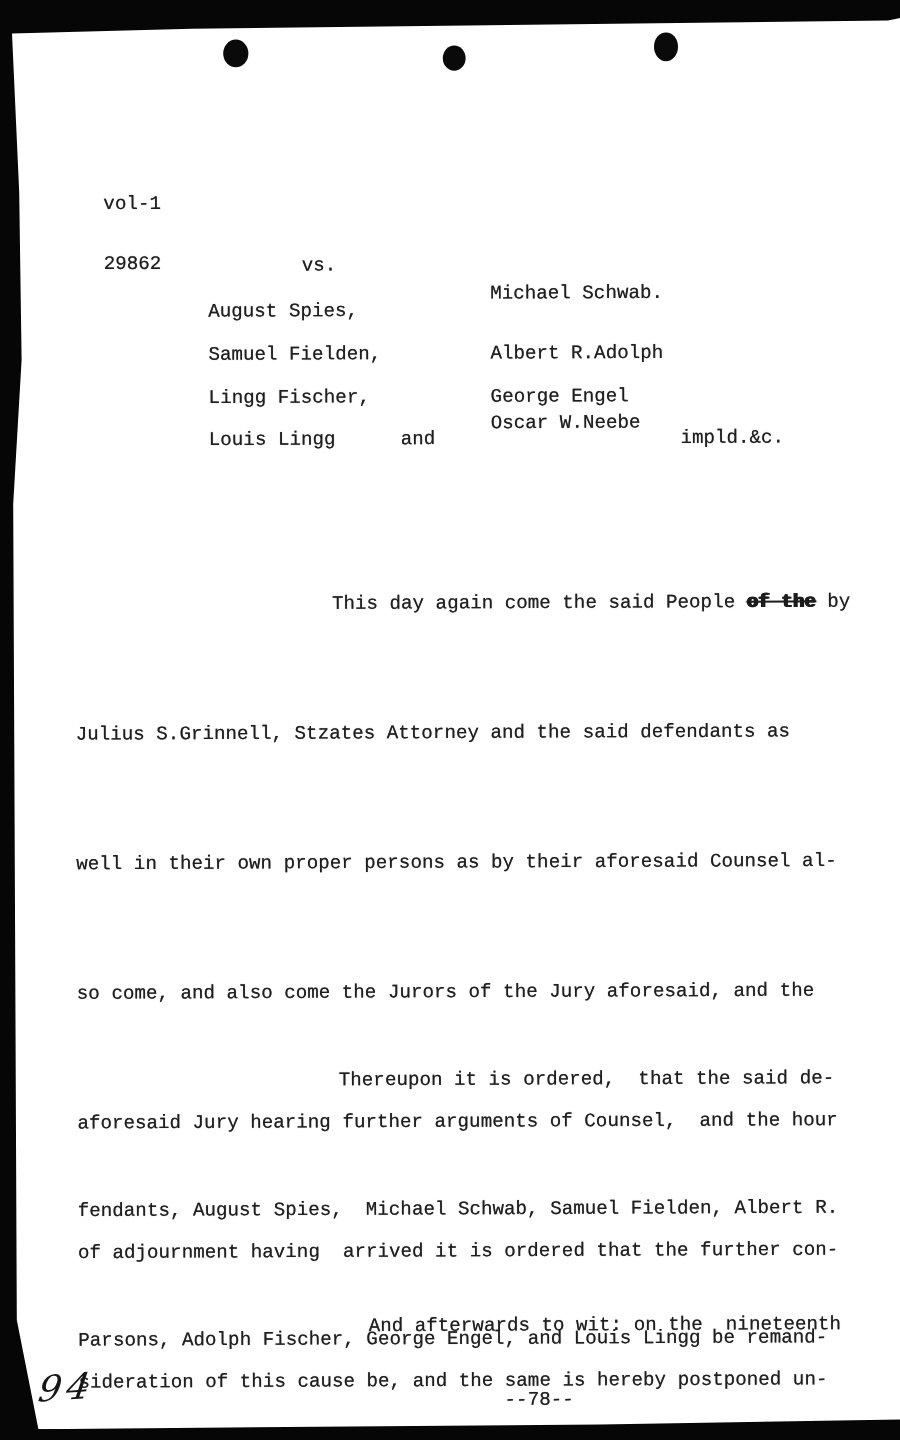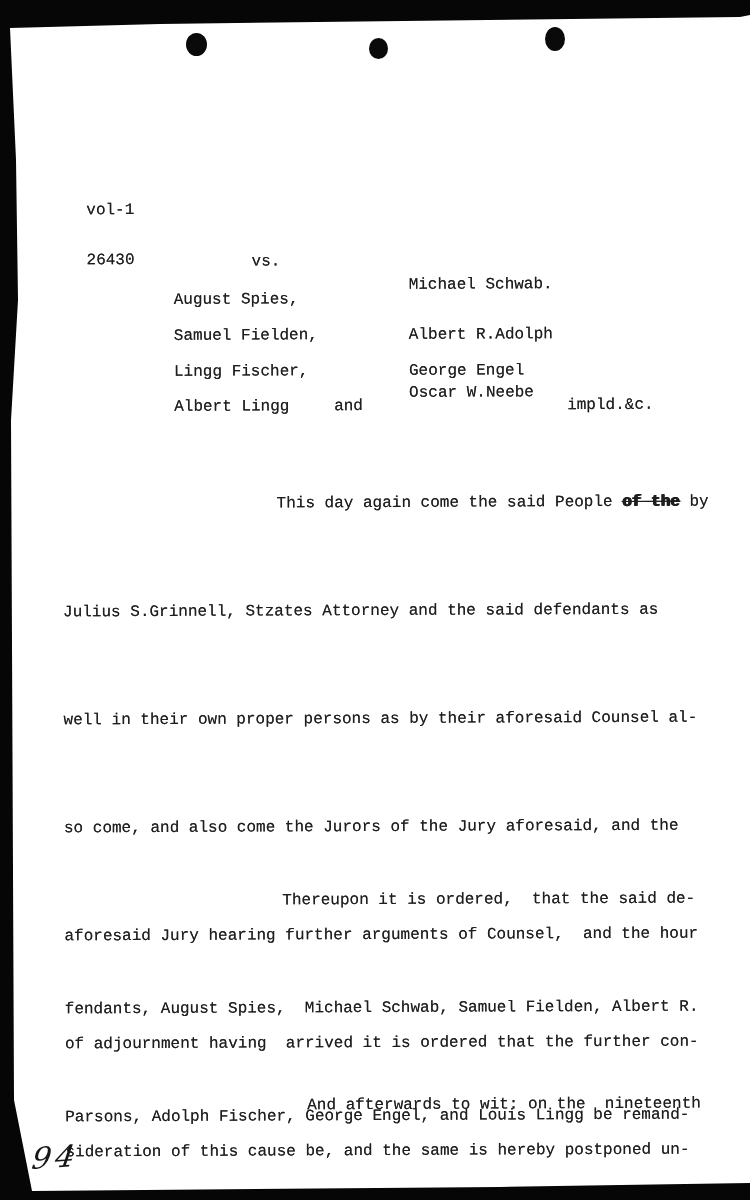--- a/index.html
+++ b/index.html
@@ -25,21 +25,21 @@
     color:#1f1f1f;
     font-size:16px;
     transform:rotate(-0.25deg);
   }
   .hole{
     position:absolute;
     background:#0a0a0a;
     border-radius:50%;
   }
   .line{position:absolute;white-space:pre;letter-spacing:0px;
-        text-shadow:0 0 0.6px rgba(25,25,25,0.75);margin-top:40px;}
+        text-shadow:0 0 0.6px rgba(25,25,25,0.75);}
   .para{position:absolute;white-space:pre;line-height:36px;
         text-shadow:0 0 0.6px rgba(25,25,25,0.75);}
   .para div{height:36px;}
   .struck{
     font-weight:bold;
     text-shadow:0.8px 0 0 #111, -0.5px 0 0 #111;
     text-decoration:line-through;
     text-decoration-thickness:1px;
   }
   .handwritten{
@@ -58,33 +58,33 @@
 <div class="page"></div>
 
 <div class="hole" style="left:186px;top:33px;width:21px;height:23px;"></div>
 <div class="hole" style="left:369px;top:38px;width:19px;height:21px;"></div>
 <div class="hole" style="left:545px;top:27px;width:20px;height:24px;"></div>
 
 <div class="content">
 
   <div class="line" style="left:88px;top:160px;">vol-1</div>
 
-  <div class="line" style="left:88px;top:210px;">26430</div>
+  <div class="line" style="left:88px;top:210px;">29862</div>
   <div class="line" style="left:253px;top:212px;">vs.</div>
 
   <div class="line" style="left:175px;top:250px;">August Spies,</div>
   <div class="line" style="left:410px;top:236px;">Michael Schwab.</div>
 
   <div class="line" style="left:175px;top:286px;">Samuel Fielden,</div>
   <div class="line" style="left:410px;top:286px;">Albert R.Adolph</div>
 
   <div class="line" style="left:175px;top:322px;">Lingg Fischer,</div>
   <div class="line" style="left:410px;top:322px;">George Engel</div>
 
-  <div class="line" style="left:175px;top:357px;">Albert Lingg</div>
+  <div class="line" style="left:175px;top:357px;">Louis Lingg</div>
   <div class="line" style="left:335px;top:357px;">and</div>
   <div class="line" style="left:410px;top:344px;">Oscar W.Neebe</div>
   <div class="line" style="left:568px;top:357px;">impld.&amp;c.</div>
 
   <div class="para" style="left:63px;top:413px;width:660px;">
     <div><span style="padding-left:214px;">This day again come the said People </span><span class="struck">of the</span><span> by</span></div>
     <div>Julius S.Grinnell, Stzates Attorney and the said defendants as</div>
     <div>well in their own proper persons as by their aforesaid Counsel al-</div>
     <div>so come, and also come the Jurors of the Jury aforesaid, and the</div>
     <div>aforesaid Jury hearing further arguments of Counsel,  and the hour</div>

